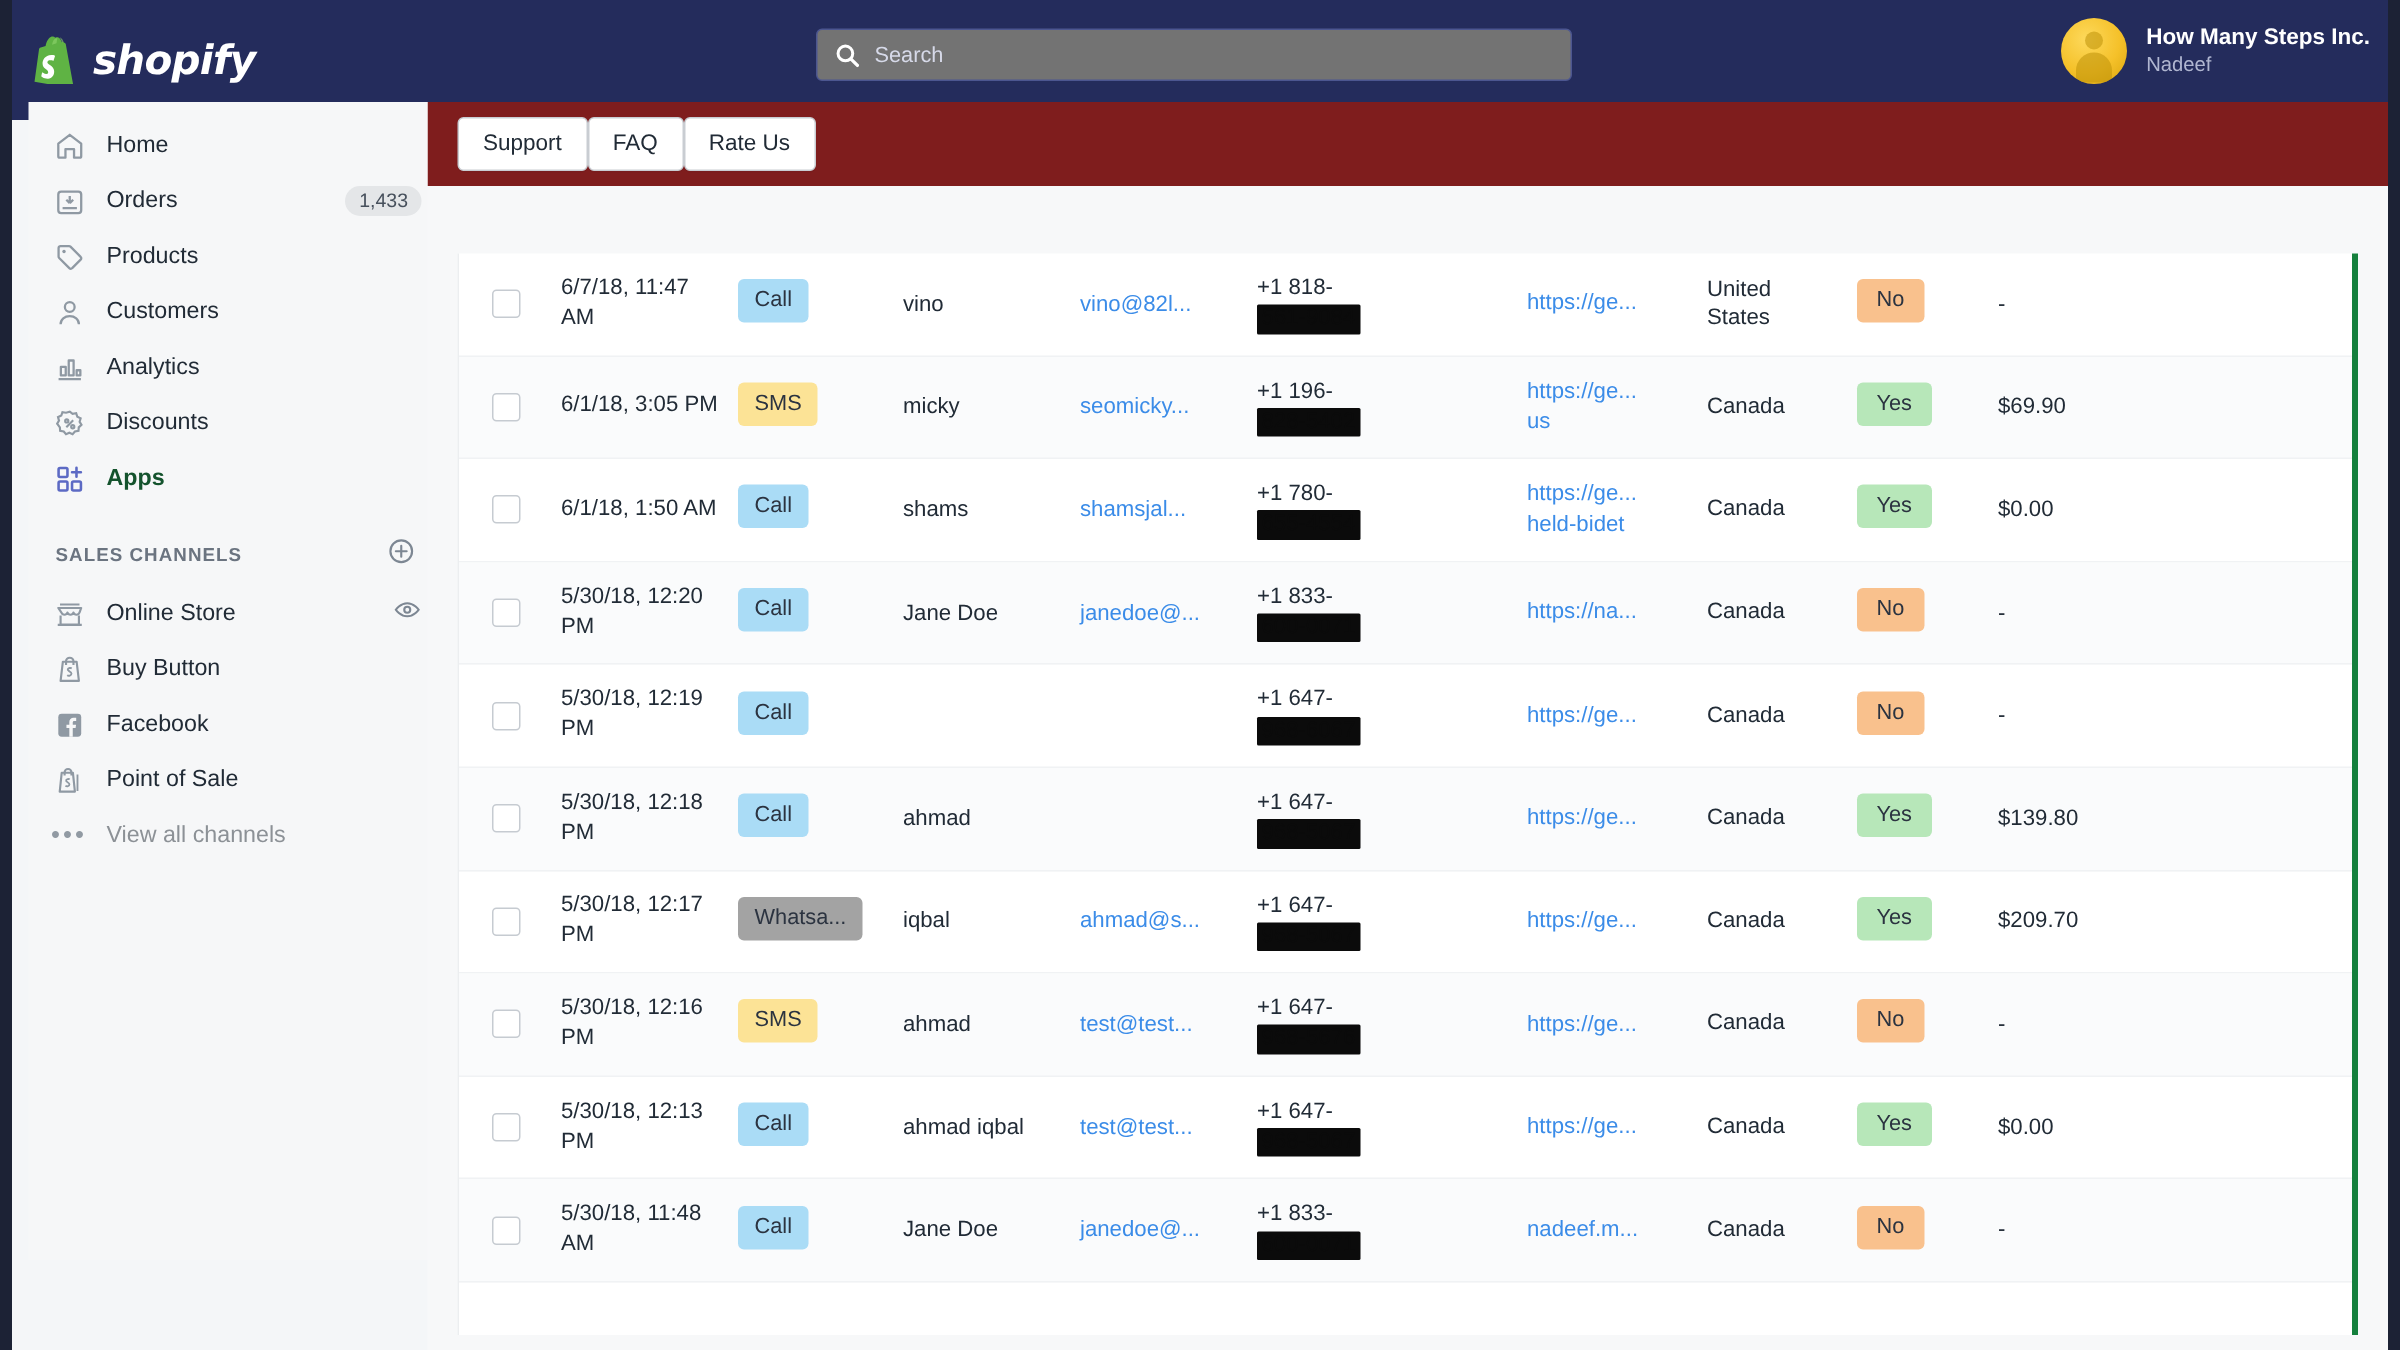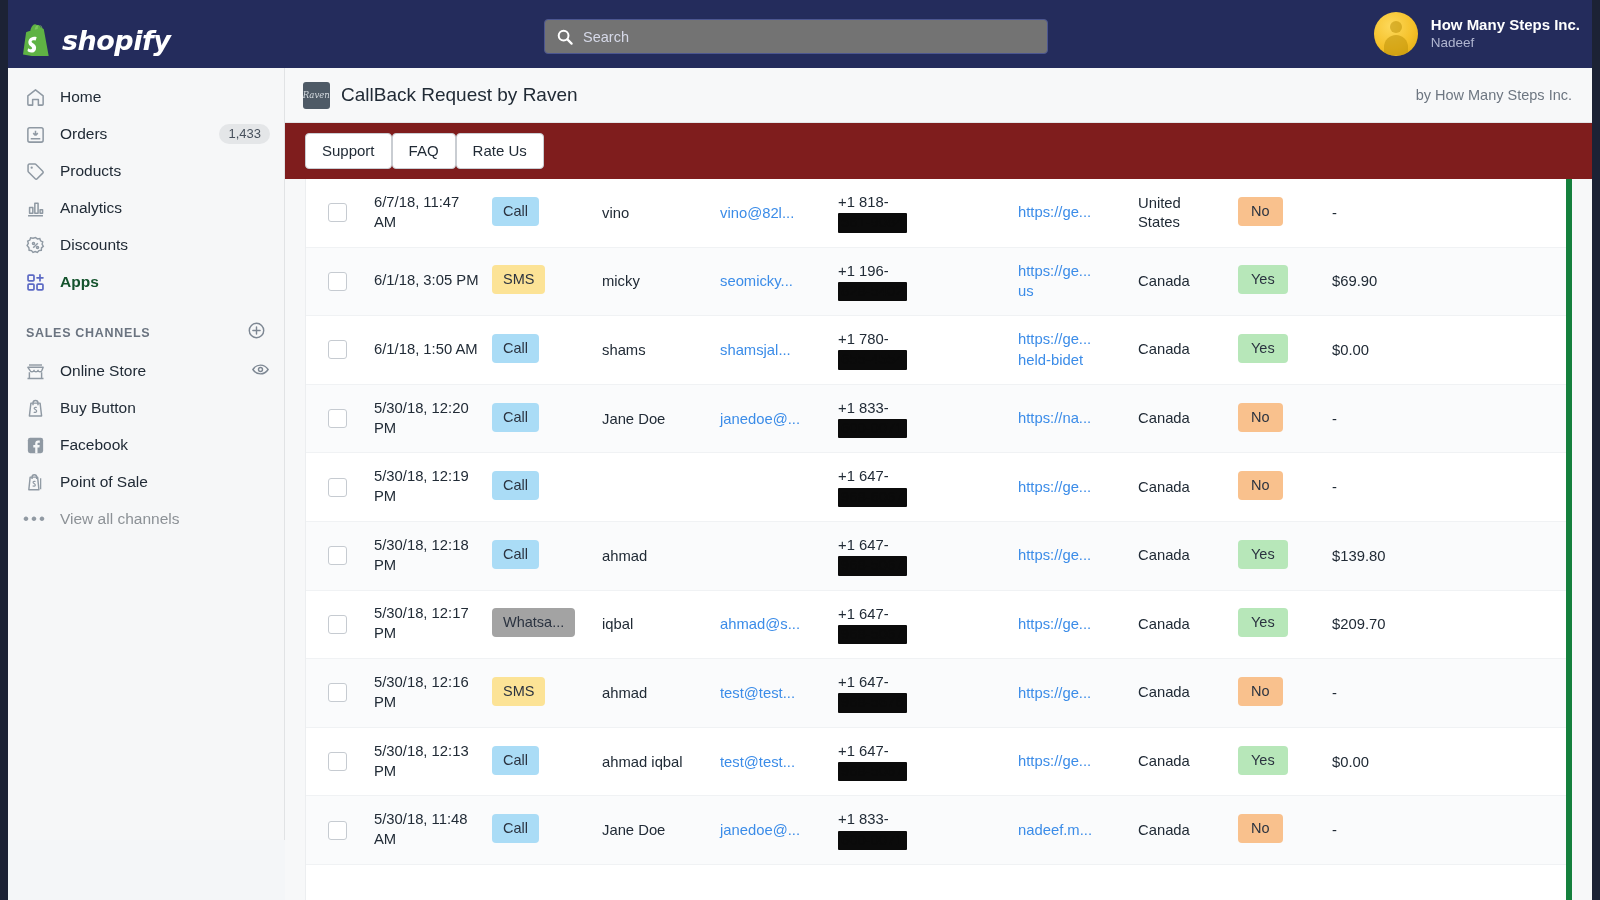--- a/index.html
+++ b/index.html
@@ -62,21 +62,21 @@
     position: absolute; left: 50%; top: 23px; transform: translateX(-50%);
     width: 24px; height: 20px; border-radius: 12px 12px 0 0;
     background: rgba(190,145,10,0.55);
   }
   #acctnames { line-height: 1.25; }
   #acctname { color: #ffffff; font-size: 15px; font-weight: bold; }
   #acctsub { color: #b0b6d0; font-size: 13.5px; }
 
   
   #sidebar {
-    position: absolute; left: 0; top: 68px;
+    position: absolute; left: 11px; top: 68px;
     width: 277px; height: 772px;
     background: #f6f7f8;
     border-right: 1px solid #e1e3e5;
     padding-top: 12px;
   }
   .navitem {
     height: 34px; display: flex; align-items: center;
     padding: 0 14px 0 16px; gap: 14px; margin: 0 0 3px 0;
   }
   .navitem .ico { width: 22px; height: 22px; flex: 0 0 auto;
@@ -131,24 +131,24 @@
   }
   .tabbtn {
     background: #ffffff; border: 1px solid #c9cdd2;
     border-radius: 4px; padding: 8px 16px 9px;
     font-size: 15px; color: #212b36;
     box-shadow: 0 1px 0 rgba(22,29,37,0.05);
   }
 
   
   #tablewrap {
-    position: absolute; left: 20px; top: 111px;
+    position: absolute; left: 20px; top: 101px;
     width: 1267px; height: 721px;
     background: #ffffff; overflow: hidden;
-    border-left: 1px solid #eceef0; border-right: 6px solid #15803d;
+    border-left: 1px solid #eceef0; border-right: 4px solid #15803d;
   }
   .trow {
     display: flex; align-items: center;
     height: 68.6px;
     border-bottom: 1px solid #f0f2f4;
   }
   .trow.alt { background: #fafbfc; }
   .c { padding: 0 6px; font-size: 14.8px; color: #212b36; }
   .c-check { width: 62px; display: flex; justify-content: center; }
   .cbox {
@@ -247,20 +247,29 @@
     <div class="navitem">
       <span class="ico">
         <svg viewBox="0 0 22 22" width="21" height="21" fill="none" stroke="#8f99a3" stroke-width="1.6" stroke-linejoin="round">
           <path d="M10.5 3.2H4.6a1.4 1.4 0 0 0-1.4 1.4v5.9c0 .4.2.8.4 1l7.1 7.1c.6.6 1.5.6 2 0l5.9-5.9c.6-.6.6-1.5 0-2l-7.1-7.1c-.3-.3-.6-.4-1-.4z"></path>
           <circle cx="7" cy="7" r="1.2" fill="#8f99a3" stroke="none"></circle>
         </svg>
       </span>
       <span class="lbl">Products</span>
     </div>
 
+    <div class="navitem">
+      <span class="ico">
+        <svg viewBox="0 0 22 22" width="21" height="21" fill="none" stroke="#8f99a3" stroke-width="1.6">
+          <circle cx="11" cy="7" r="3.4"></circle>
+          <path d="M4.6 19c0-3.5 2.9-5.6 6.4-5.6s6.4 2.1 6.4 5.6"></path>
+        </svg>
+      </span>
+      <span class="lbl">Customers</span>
+    </div>
 
     <div class="navitem">
       <span class="ico">
         <svg viewBox="0 0 22 22" width="21" height="21" fill="none" stroke="#8f99a3" stroke-width="1.6" stroke-linejoin="round">
           <path d="M3.2 18.6h15.6"></path>
           <rect x="4.8" y="10" width="3.4" height="6"></rect>
           <rect x="10.3" y="5.6" width="3.4" height="10.4"></rect>
           <rect x="15.8" y="12.4" width="2.6" height="3.6"></rect>
         </svg>
       </span>
@@ -355,27 +364,20 @@
     <div class="navitem muted" id="viewall">
       <span class="ico">
           <span class="dots">•••</span>
         </span>
       <span class="lbl">View all channels</span>
     </div>
   </div>
 
   <div id="apppanel">
 
-    <div id="appheader">
-      <div id="applogo">
-        <span>Raven</span>
-      </div>
-      <div id="apptitle">CallBack Request by Raven</div>
-      <div id="appby">by How Many Steps Inc.</div>
-    </div>
 
     <div id="apptabs">
       <button class="tabbtn">Support</button>
       <button class="tabbtn">FAQ</button>
       <button class="tabbtn">Rate Us</button>
     </div>
 
     <div id="tablewrap">
 
     <div class="trow">

